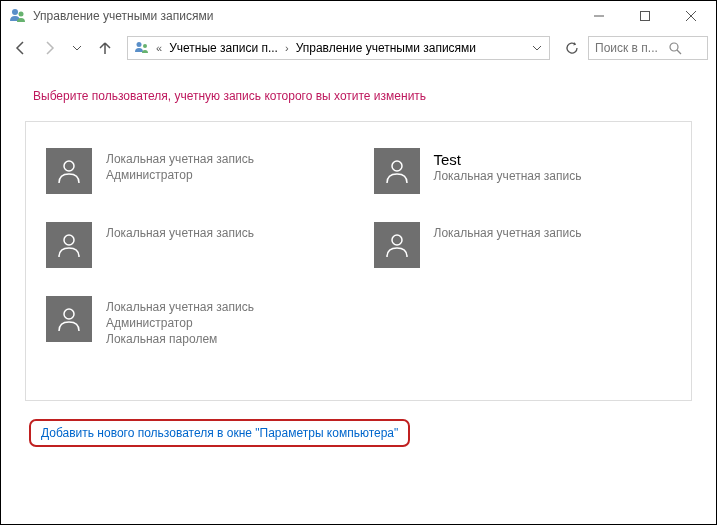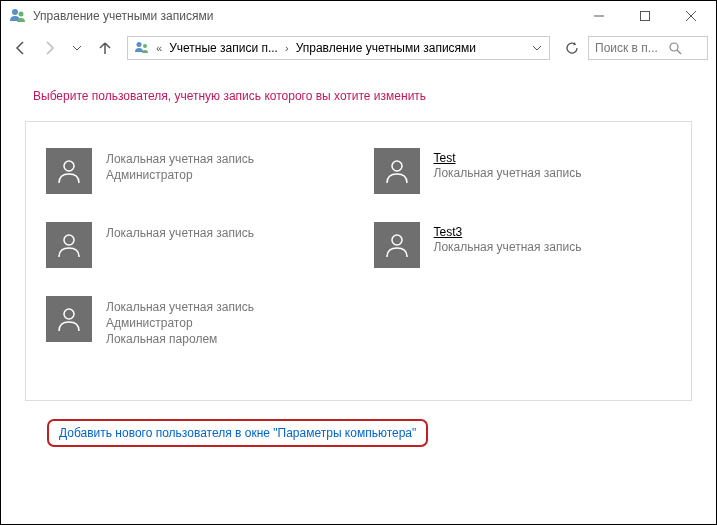--- a/index.html
+++ b/index.html
@@ -152,24 +152,24 @@
   display: flex;
   align-items: center;
   justify-content: center;
   flex-shrink: 0;
 }
 .user-info {
   display: flex;
   flex-direction: column;
   padding-top: 3px;
 }
-.user-name { color: #000; font-size: 12px; text-decoration: underline; }
+.user-name { color: #000; font-size: 15px; }
 .user-sub { color: #777; font-size: 12px; line-height: 1.35; }
 .footer-link-wrap {
-  margin: 18px 6px 0 22px;
+  margin: 18px 6px 0 4px;
   border: 2px solid #c02020;
   border-radius: 7px;
   padding: 5px 10px;
   display: inline-block;
 }
 .footer-link {
   color: #0066cc;
   font-size: 12px;
 }
 svg { display: block; }
@@ -313,21 +313,20 @@
       </div>
 
       <div class="user-item">
         <div class="avatar">
           <svg width="30" height="30" viewBox="0 0 30 30">
               <circle cx="15" cy="10" r="5" fill="none" stroke="#fff" stroke-width="1.5"></circle>
               <path d="M5 27 Q5 18 15 18 Q25 18 25 27" fill="none" stroke="#fff" stroke-width="1.5"></path>
             </svg>
         </div>
         <div class="user-info">
-          <span class="user-name">Test3</span>
           <span class="user-sub">Локальная учетная запись</span>
         </div>
       </div>
 
       <div class="user-item">
         <div class="avatar">
           <svg width="30" height="30" viewBox="0 0 30 30">
               <circle cx="15" cy="10" r="5" fill="none" stroke="#fff" stroke-width="1.5"></circle>
               <path d="M5 27 Q5 18 15 18 Q25 18 25 27" fill="none" stroke="#fff" stroke-width="1.5"></path>
             </svg>

